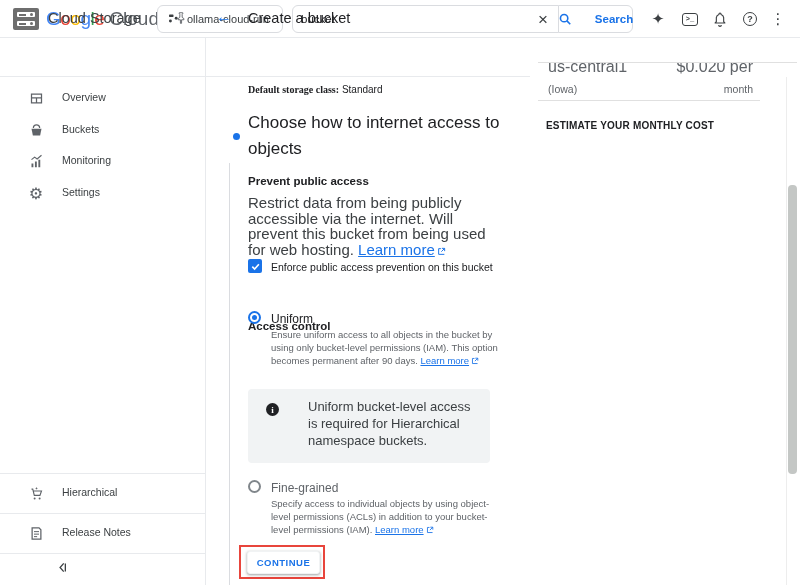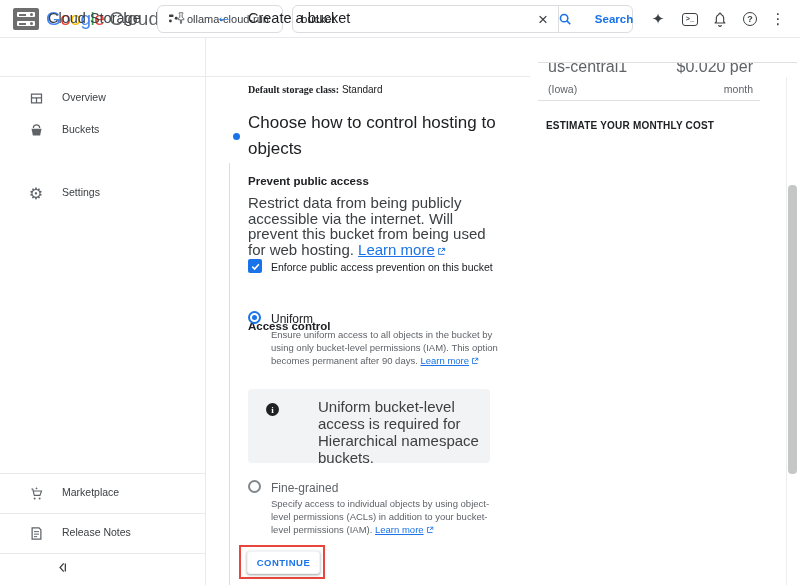--- a/index.html
+++ b/index.html
@@ -75,21 +75,21 @@
   .radio-on{position:absolute;left:248px;width:13px;height:13px;border:2px solid #1a73e8;border-radius:50%;
             display:flex;align-items:center;justify-content:center;cursor:pointer;}
   .radio-on i{width:5px;height:5px;border-radius:50%;background:#1a73e8;}
   .radio-off{position:absolute;left:248px;width:13px;height:13px;border:2px solid #80868b;border-radius:50%;cursor:pointer;}
   .optlabel{position:absolute;left:271px;font-size:12px;color:#202124;}
   .optlabel.dis{color:#5f6368;}
   .optdesc{position:absolute;left:271px;width:228px;font-size:9.5px;line-height:13px;color:#5f6368;}
   .infobox{position:absolute;left:248px;top:389px;width:242px;height:74px;background:#f1f3f4;border-radius:4px;}
   .infoicon{position:absolute;left:266px;top:403px;width:13px;height:13px;border-radius:50%;background:#202124;color:#fff;
             font-size:9px;font-weight:700;display:flex;align-items:center;justify-content:center;font-family:"Liberation Serif",serif;}
-  .infotext{position:absolute;left:318px;top:398px;width:172px;font-size:15px;line-height:17px;color:#3c4043;}
+  .infotext{position:absolute;left:308px;top:398px;width:172px;font-size:13px;line-height:17px;color:#3c4043;}
   .redbox{position:absolute;left:239px;top:545px;width:86px;height:34px;border:2px solid #e8453c;}
   .continuebtn{position:absolute;left:247px;top:551px;width:73px;height:23px;background:#fff;border-radius:3px;border:1px solid #f1f3f4;
                box-shadow:0 1px 2px rgba(60,64,67,.3),0 1px 3px 1px rgba(60,64,67,.15);
                display:flex;align-items:center;justify-content:center;font-size:9.5px;font-weight:700;letter-spacing:.5px;color:#1a73e8;cursor:pointer;}
 
   
   .sbtrack{position:absolute;left:786px;top:77px;width:1px;height:508px;background:#ededed;}
   .sbthumb{position:absolute;left:788px;top:185px;width:9px;height:289px;background:#c4c7c5;border-radius:4px;cursor:pointer;}
 </style>
 </head>
@@ -191,38 +191,47 @@
   </div>
   <div class="navitem" style="top:114px;">
     <span class="navicon">
       <svg viewBox="0 0 24 24" width="15" height="15">
           <path d="M7 8a5 5 0 0 1 10 0" fill="none" stroke="#5f6368" stroke-width="2"></path>
           <path d="M4 9h16l-2.2 11H6.2z" fill="#5f6368"></path>
         </svg>
     </span>
     <span class="navlabel">Buckets</span>
   </div>
+  <div class="navitem" style="top:145px;">
+    <span class="navicon">
+      <svg viewBox="0 0 24 24" width="15" height="15">
+          <path d="M4 21v-6h3v6zM9.5 21v-9h3v9zM15 21v-12h3v12z" fill="#5f6368"></path>
+          <path d="M4 9l5-4 4 3 7-6" fill="none" stroke="#5f6368" stroke-width="1.8"></path>
+        </svg>
+    </span>
+    <span class="navlabel">Monitoring</span>
+  </div>
   <div class="navitem" style="top:177px;">
     <span class="navicon" style="font-size:16px;">
         <span>⚙</span>
       </span>
     <span class="navlabel">Settings</span>
   </div>
 
   <div class="hdiv" style="top:473px;"></div>
   <div class="navitem" style="top:477px;">
     <span class="navicon">
       <svg viewBox="0 0 24 24" width="15" height="15">
           <circle cx="9" cy="20" r="1.6" fill="#5f6368"></circle>
           <circle cx="17" cy="20" r="1.6" fill="#5f6368"></circle>
           <path d="M4 5h2l2.5 10h9L20 8H7" fill="none" stroke="#5f6368" stroke-width="1.8"></path>
           <path d="M12 1.5l.7 1.6 1.6.7-1.6.7-.7 1.6-.7-1.6-1.6-.7 1.6-.7z" fill="#5f6368"></path>
         </svg>
     </span>
-    <span class="navlabel">Marketplace</span>
+    <span class="navlabel">Hierarchical</span>
   </div>
   <div class="hdiv" style="top:513px;"></div>
   <div class="navitem" style="top:517px;">
     <span class="navicon">
       <svg viewBox="0 0 24 24" width="15" height="15">
           <path d="M5 3h11l3 3v15H5z" fill="none" stroke="#5f6368" stroke-width="2"></path>
           <path d="M8 9h8M8 13h8M8 17h5" stroke="#5f6368" stroke-width="1.6"></path>
         </svg>
     </span>
     <span class="navlabel">Release Notes</span>
@@ -247,21 +256,21 @@
   <div class="sline2"></div>
   <div class="estimate">ESTIMATE YOUR MONTHLY COST</div>
 
   <div class="storageclass">
     <b>Default storage class:</b>
     <span>Standard</span>
   </div>
 
   <div class="stepdot"></div>
   <div class="stepline"></div>
-  <div class="stepheading">Choose how to control hosting to objects</div>
+  <div class="stepheading">Choose how to internet access to objects</div>
 
   <div class="secheading" style="top:175px;">Prevent public access</div>
   <div class="bodytext">
     <span>Restrict data from being publicly accessible via the internet. Will prevent this bucket from being used for web hosting.</span>
     <a class="lm">Learn more</a><span class="extlink"><svg viewBox="0 0 12 12" width="9" height="9">
           <path d="M9.8 9.8H2.2V2.2h3" fill="none" stroke="#1a73e8" stroke-width="1.3"></path>
           <path d="M6.5 1.8h3.7v3.7" fill="none" stroke="#1a73e8" stroke-width="1.3"></path>
           <path d="M10 2 5.8 6.2" stroke="#1a73e8" stroke-width="1.3"></path>
         </svg></span>
   </div>

